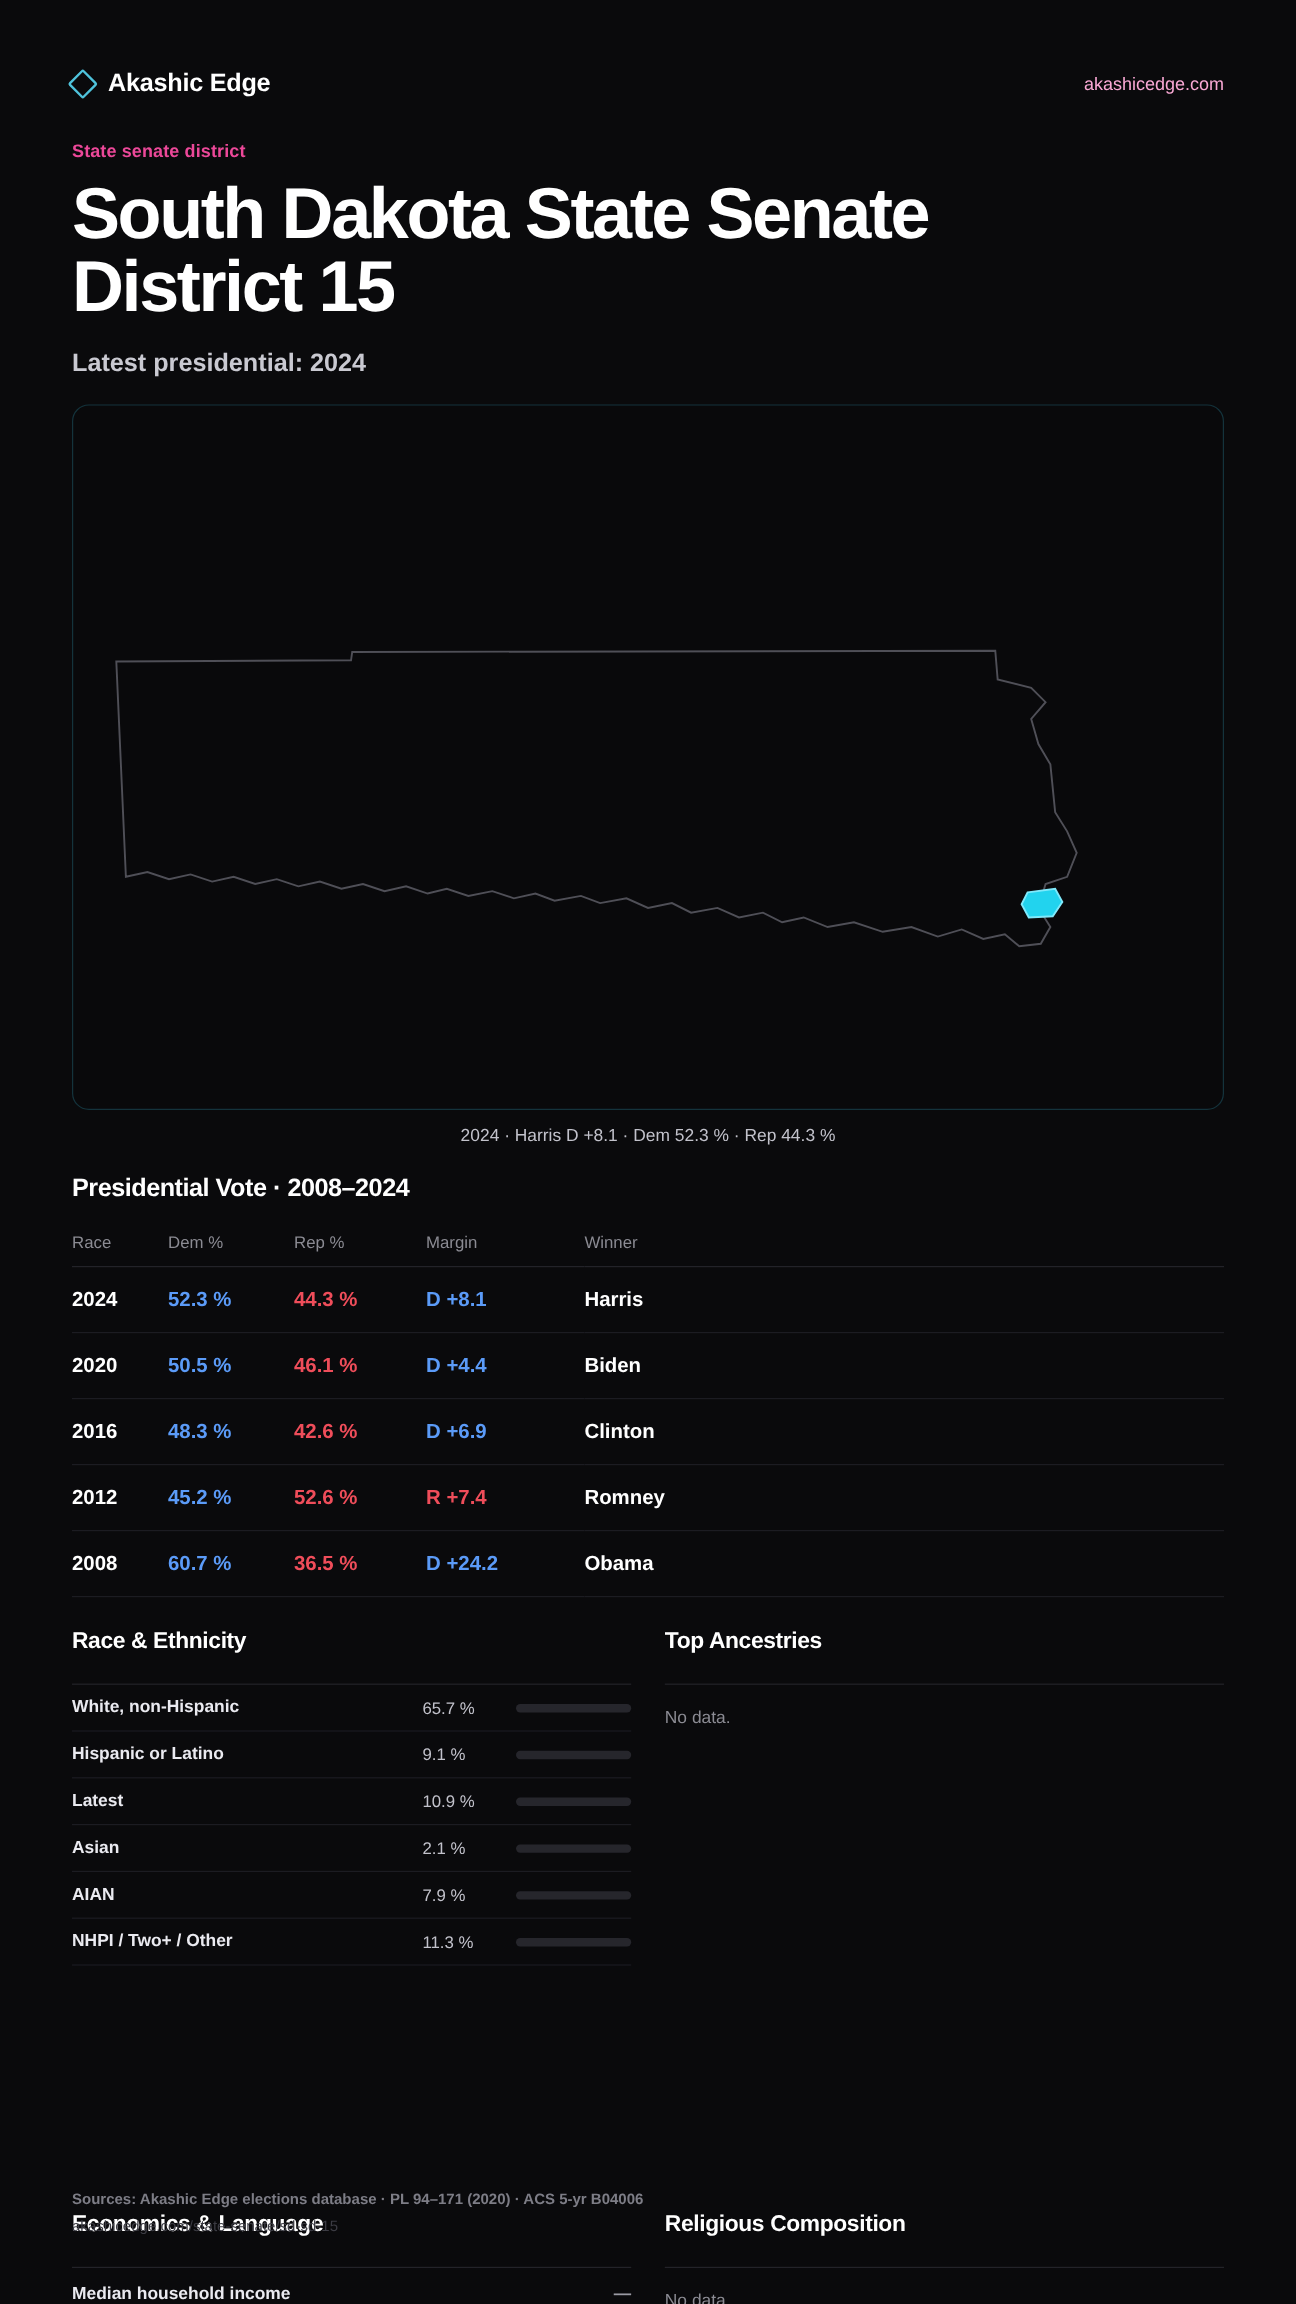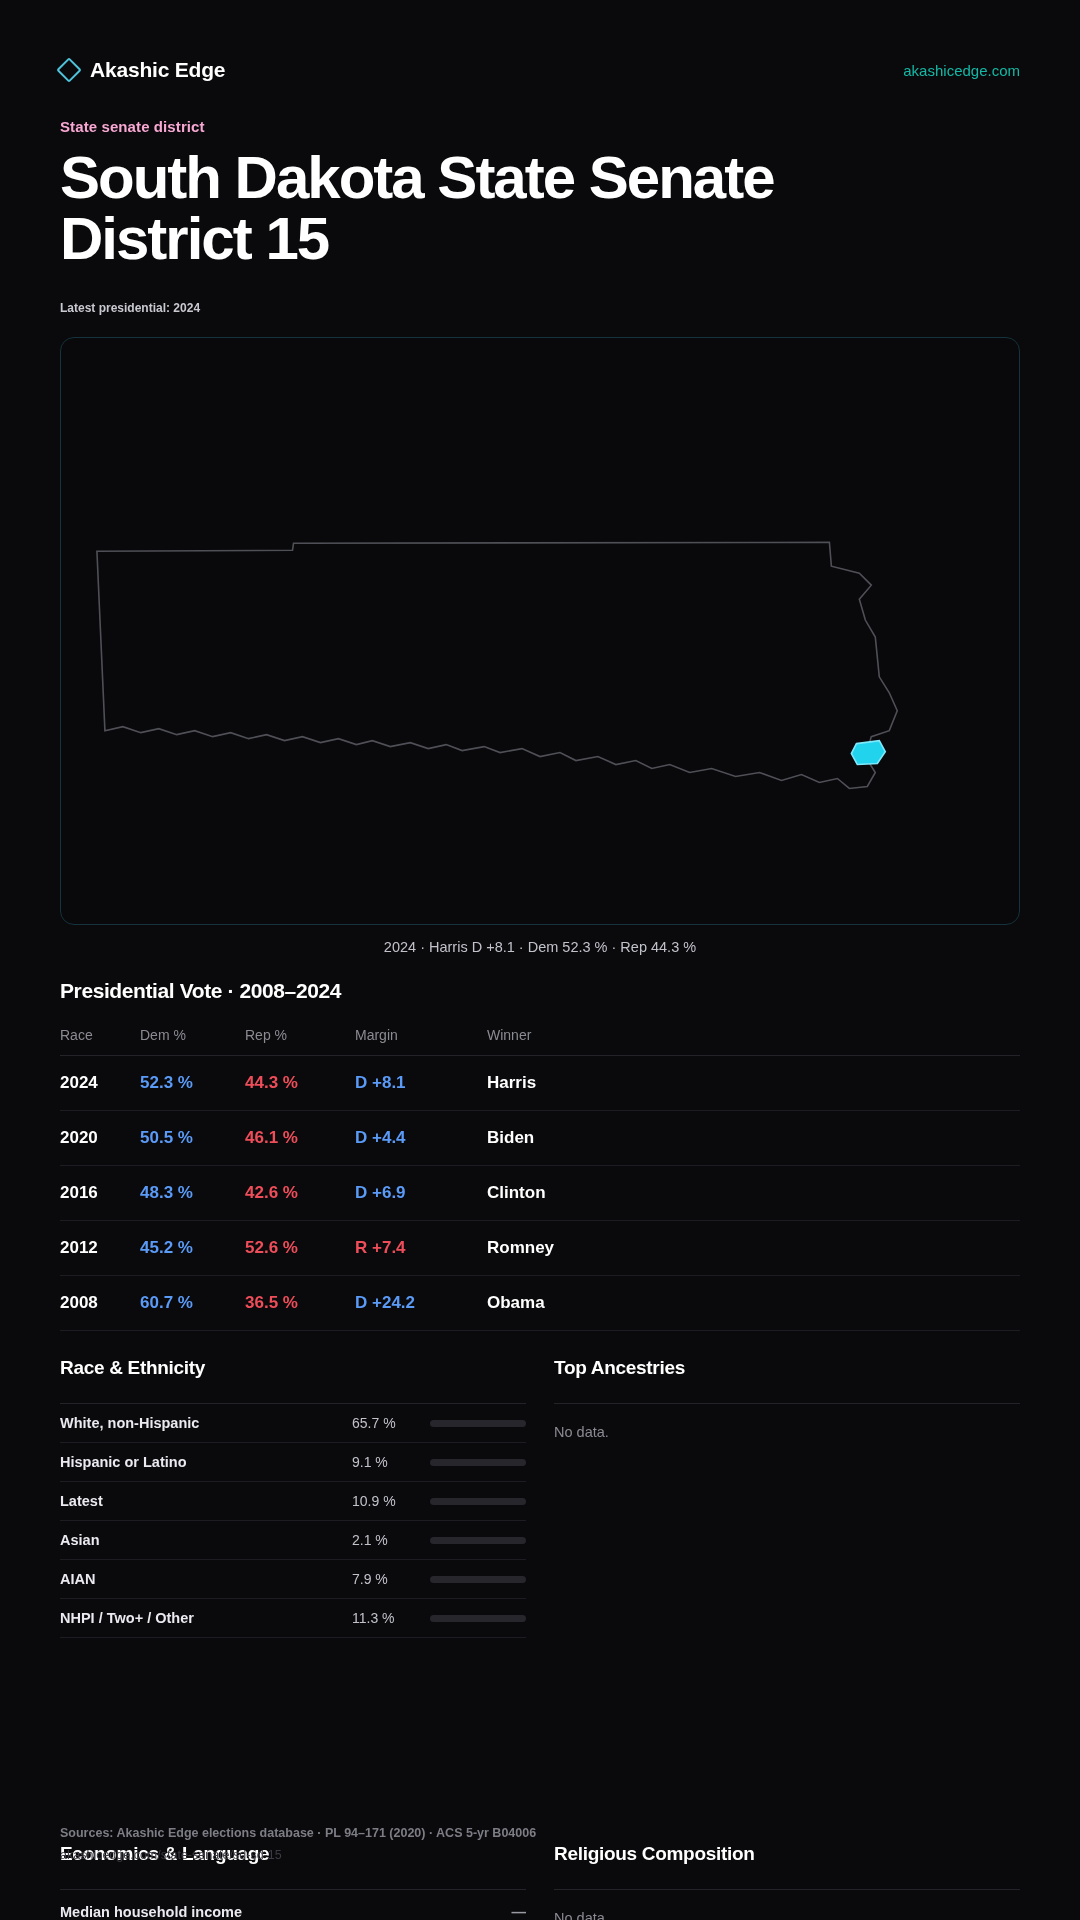--- a/index.html
+++ b/index.html
@@ -38,42 +38,42 @@
     border-radius: 2px;
     display: inline-block;
   }
   .brand-name {
     font-size: 21px;
     font-weight: bold;
     letter-spacing: -0.2px;
   }
   .site-url {
     font-size: 15px;
-    color: #14b8a6;
+    color: #f9a8d4;
   }
 
   
   .eyebrow {
     margin-top: 18px;
     font-size: 15px;
-    color: #f9a8d4;
+    color: #ec4899;
     font-weight: bold;
     letter-spacing: 0.1px;
   }
   .title {
     margin-top: 12px;
     font-size: 60px;
     line-height: 1.02;
     font-weight: bold;
     letter-spacing: -2px;
     max-width: 800px;
   }
   .subtitle {
-    margin-top: 32px;
-    font-size: 12px;
+    margin-top: 22px;
+    font-size: 21px;
     color: #c9c9d1;
     font-weight: bold;
   }
 
   
   .map-card {
     margin-top: 22px;
     height: 588px;
     border: 1px solid #14333c;
     border-radius: 14px;

